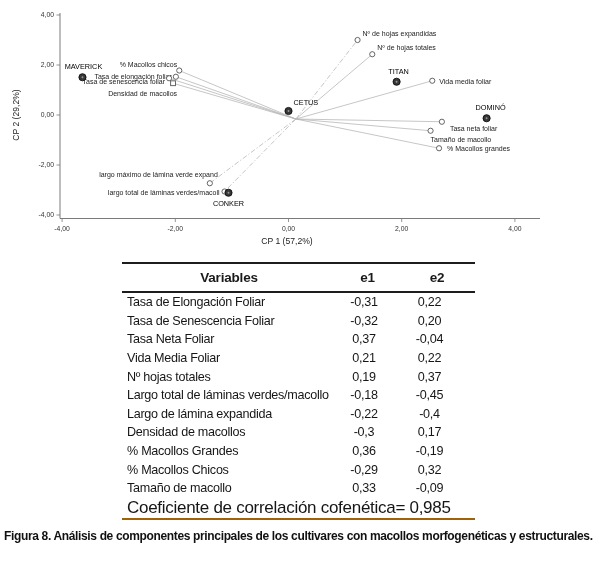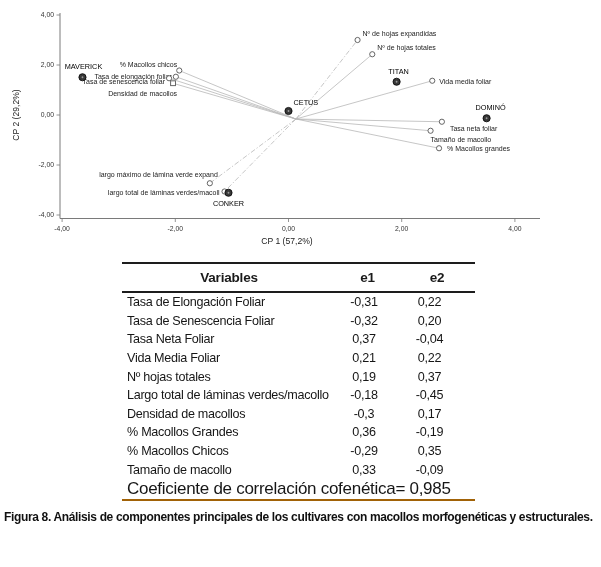--- a/index.html
+++ b/index.html
@@ -141,33 +141,38 @@
           <td class="name">Nº hojas totales</td>
           <td class="num e1">0,19</td>
           <td class="num e2">0,37</td>
         </tr>
         <tr>
           <td class="name">Largo total de láminas verdes/macollo</td>
           <td class="num e1">-0,18</td>
           <td class="num e2">-0,45</td>
         </tr>
         <tr>
+          <td class="name">Largo de lámina expandida</td>
+          <td class="num e1">-0,22</td>
+          <td class="num e2">-0,4</td>
+        </tr>
+        <tr>
           <td class="name">Densidad de macollos</td>
           <td class="num e1">-0,3</td>
           <td class="num e2">0,17</td>
         </tr>
         <tr>
           <td class="name">% Macollos Grandes</td>
           <td class="num e1">0,36</td>
           <td class="num e2">-0,19</td>
         </tr>
         <tr>
           <td class="name">% Macollos Chicos</td>
           <td class="num e1">-0,29</td>
-          <td class="num e2">0,35</td>
+          <td class="num e2">0,32</td>
         </tr>
         <tr>
           <td class="name">Tamaño de macollo</td>
           <td class="num e1">0,33</td>
           <td class="num e2">-0,09</td>
         </tr>
       </tbody>
     <tfoot>
       <tr>
         <td colspan="3">Coeficiente de correlación cofenética= 0,985</td>

